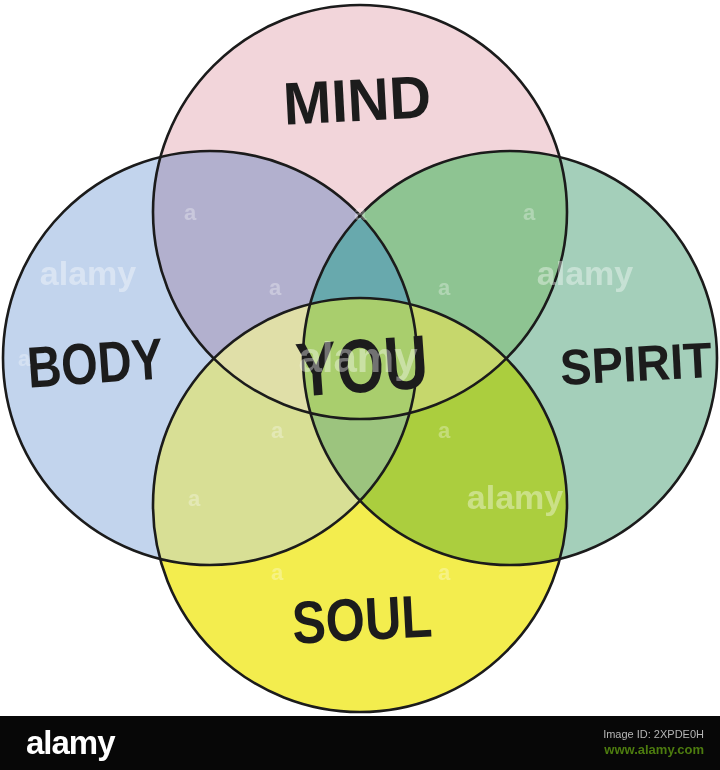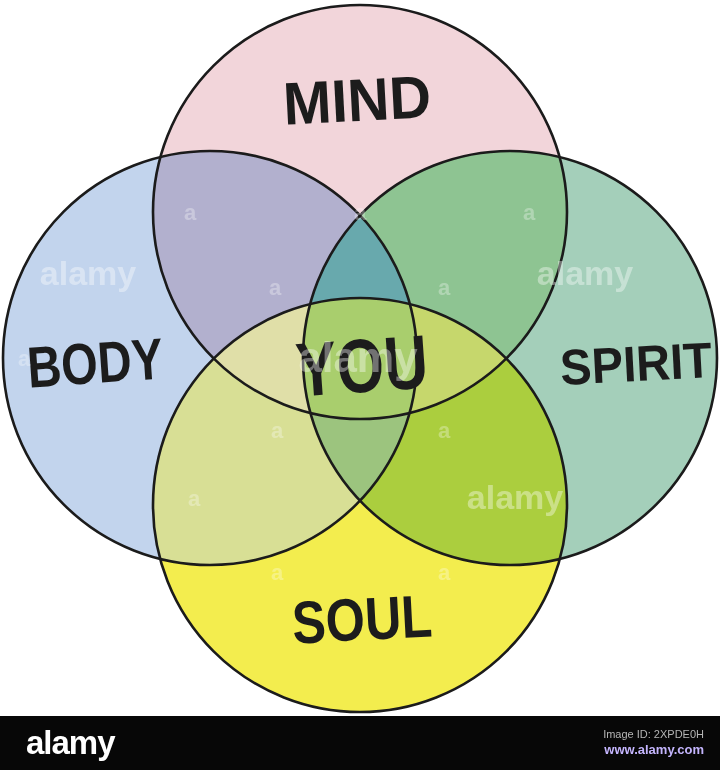--- a/index.html
+++ b/index.html
@@ -8,21 +8,21 @@
   .diagram-wrap{width:720px;height:716px;background:#ffffff;}
   svg{display:block;}
   .venn-label{font-family:"Liberation Sans",sans-serif;font-weight:bold;fill:#1c1c1c;}
   .wm{font-family:"Liberation Sans",sans-serif;font-weight:bold;fill:#ffffff;}
   .wm-big{opacity:0.38;}
   .wm-small{opacity:0.30;}
   .footer{width:720px;height:54px;background:#070707;display:flex;align-items:center;justify-content:space-between;box-sizing:border-box;padding:0 16px 0 26px;}
   .footer-logo{color:#ffffff;font-size:33px;font-weight:bold;letter-spacing:-1px;line-height:54px;}
   .footer-meta{text-align:right;line-height:1.25;}
   .footer-id{color:#b5b5b5;font-size:11px;}
-  .footer-url{color:#c4b5fd;font-size:13px;font-weight:bold;}
+  .footer-url{color:#4d7c0f;font-size:13px;font-weight:bold;}
 </style>
 </head>
 <body>
 
 <div class="stage">
   <div class="diagram-wrap">
     <svg width="720" height="716" viewBox="0 0 720 716">
       <defs>
         <clipPath id="cM">
             <circle cx="360" cy="212" r="207"></circle>

